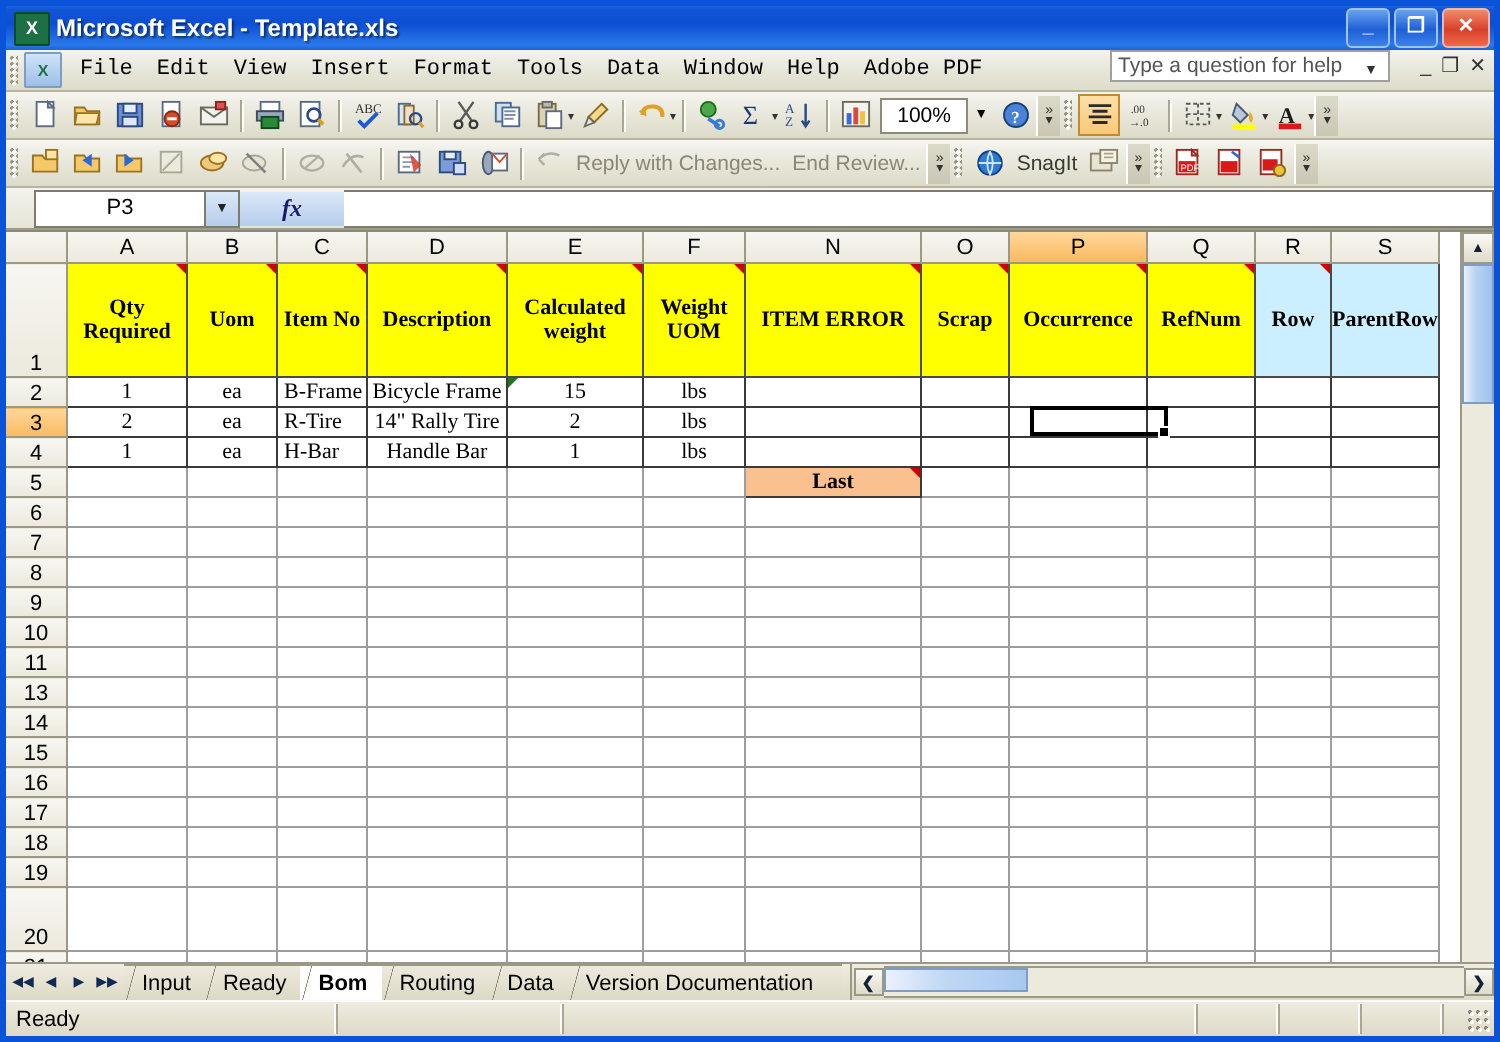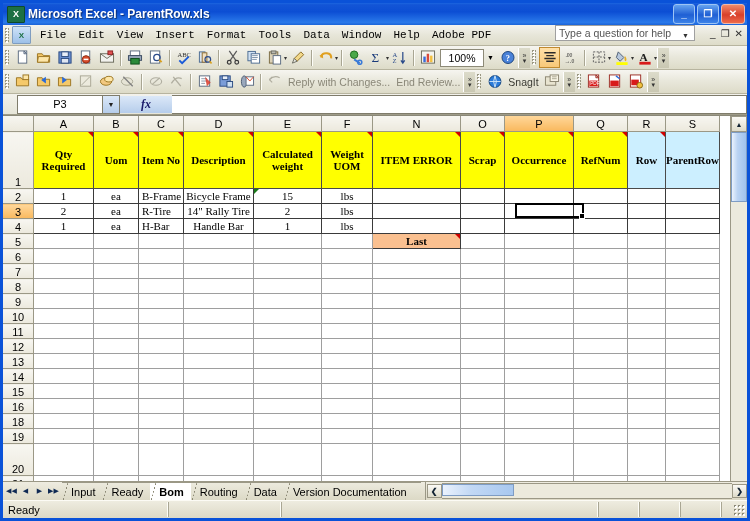--- a/index.html
+++ b/index.html
@@ -330,21 +330,21 @@
     background-position:1px 1px,0 0;
   }
 </style>
 </head>
 <body>
 
 <div class="window">
 
   <div class="titlebar">
     <div class="title-icon">X</div>
-    <div class="title-text">Microsoft Excel - ParentRow.xls</div>
+    <div class="title-text">Microsoft Excel - Template.xls</div>
     <div class="win-btns">
       <div class="wb">
           <span class="glyph">_</span>
         </div>
       <div class="wb">
           <span class="glyph">❐</span>
         </div>
       <div class="wb close">
           <span class="glyph">✕</span>
         </div>
@@ -902,35 +902,20 @@
             <td class="cell"></td>
             <td class="cell"></td>
             <td class="cell"></td>
             <td class="cell"></td>
             <td class="cell"></td>
             <td class="cell"></td>
             <td class="cell"></td>
             <td class="cell"></td>
           </tr>
       <tr style="height:15px">
-            <td class="rowhead">12</td>
-            <td class="cell"></td>
-            <td class="cell"></td>
-            <td class="cell"></td>
-            <td class="cell"></td>
-            <td class="cell"></td>
-            <td class="cell"></td>
-            <td class="cell"></td>
-            <td class="cell"></td>
-            <td class="cell"></td>
-            <td class="cell"></td>
-            <td class="cell"></td>
-            <td class="cell"></td>
-          </tr>
-      <tr style="height:15px">
             <td class="rowhead">13</td>
             <td class="cell"></td>
             <td class="cell"></td>
             <td class="cell"></td>
             <td class="cell"></td>
             <td class="cell"></td>
             <td class="cell"></td>
             <td class="cell"></td>
             <td class="cell"></td>
             <td class="cell"></td>
@@ -963,20 +948,35 @@
             <td class="cell"></td>
             <td class="cell"></td>
             <td class="cell"></td>
             <td class="cell"></td>
             <td class="cell"></td>
             <td class="cell"></td>
             <td class="cell"></td>
           </tr>
       <tr style="height:15px">
             <td class="rowhead">16</td>
+            <td class="cell"></td>
+            <td class="cell"></td>
+            <td class="cell"></td>
+            <td class="cell"></td>
+            <td class="cell"></td>
+            <td class="cell"></td>
+            <td class="cell"></td>
+            <td class="cell"></td>
+            <td class="cell"></td>
+            <td class="cell"></td>
+            <td class="cell"></td>
+            <td class="cell"></td>
+          </tr>
+      <tr style="height:15px">
+            <td class="rowhead">17</td>
             <td class="cell"></td>
             <td class="cell"></td>
             <td class="cell"></td>
             <td class="cell"></td>
             <td class="cell"></td>
             <td class="cell"></td>
             <td class="cell"></td>
             <td class="cell"></td>
             <td class="cell"></td>
             <td class="cell"></td>

